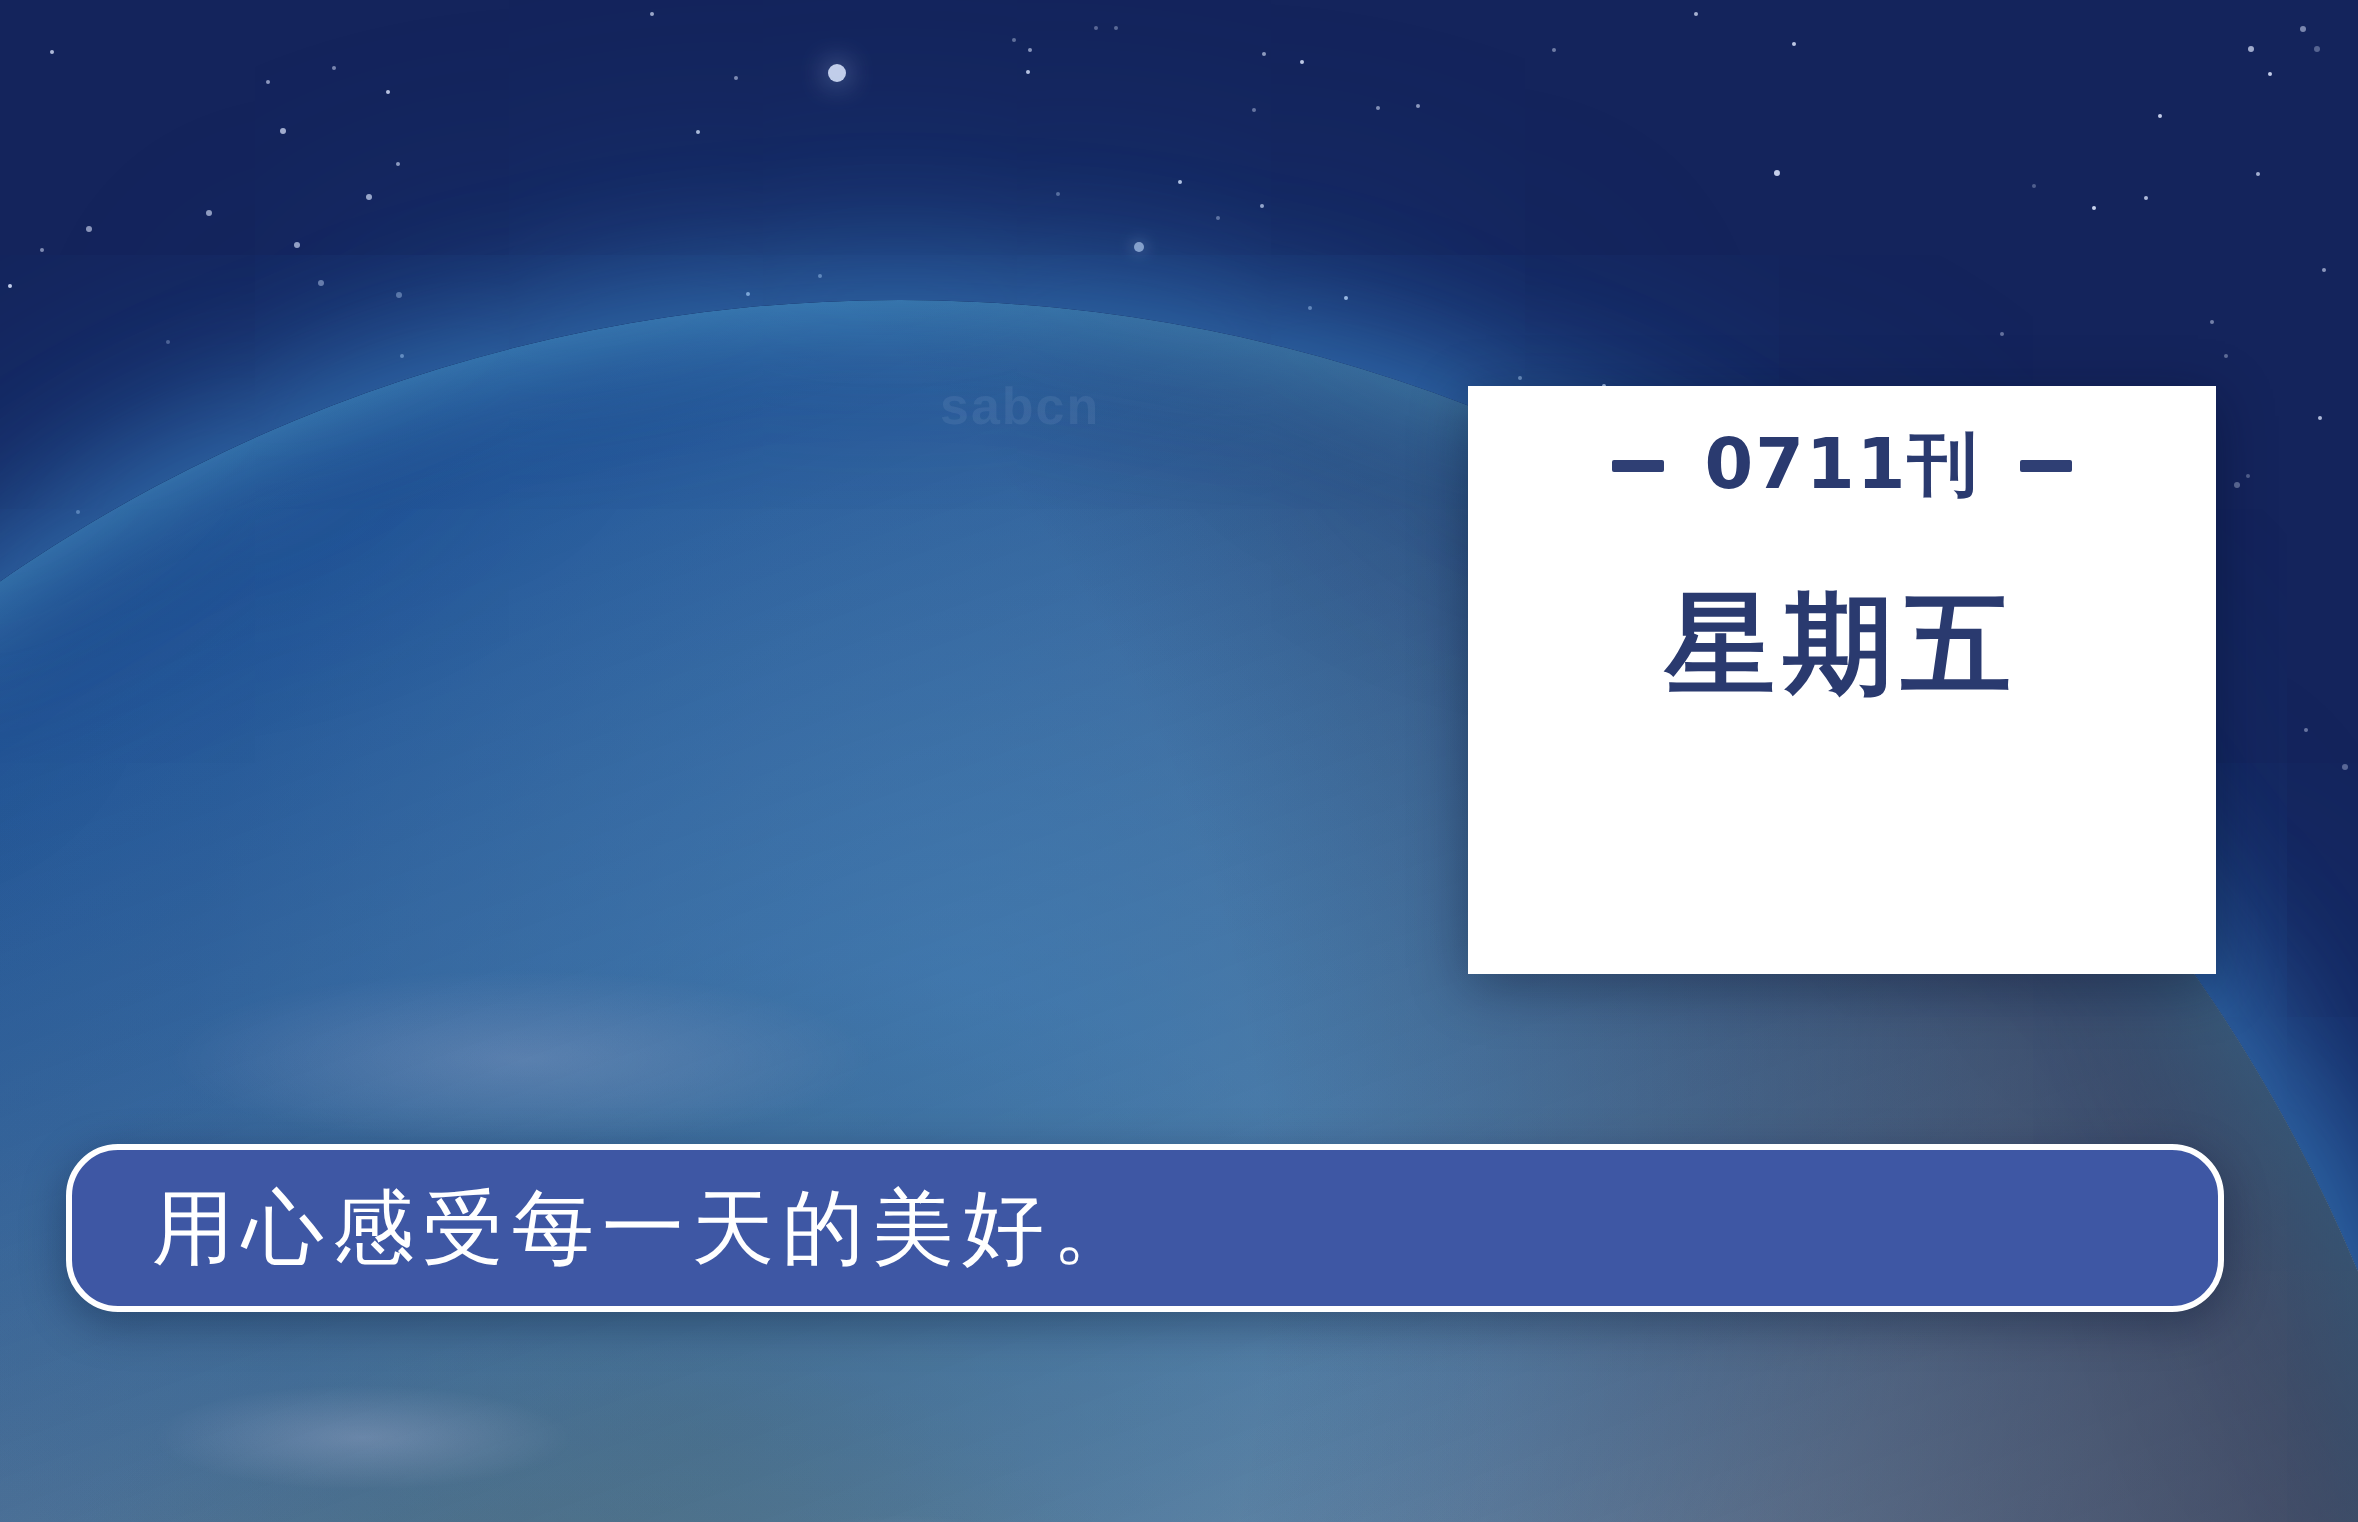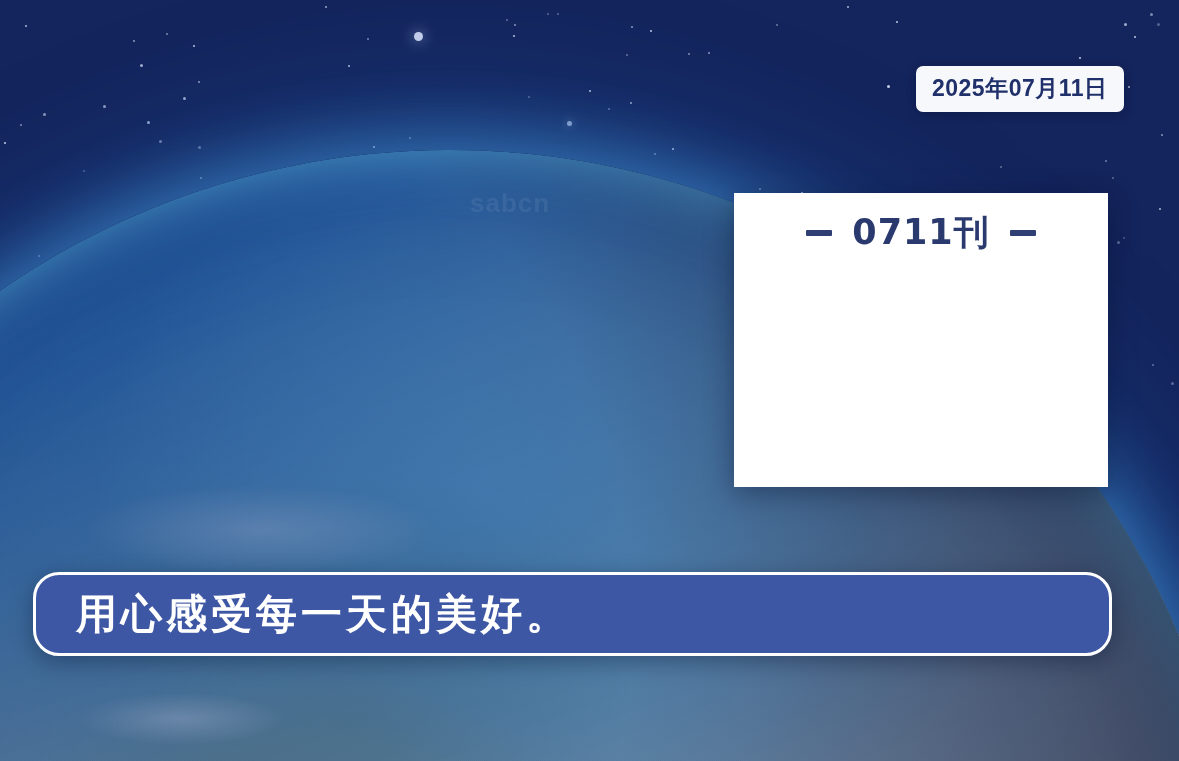--- a/index.html
+++ b/index.html
@@ -270,21 +270,21 @@
     background: #3e57a4;
     border: 3px solid #ffffff;
     border-radius: 26px;
     display: flex;
     align-items: center;
     box-shadow: 0 6px 22px rgba(4,12,40,0.35);
   }
   .banner-text {
     margin-left: 40px;
     font-size: 41px;
-    font-weight: 700;
+    font-weight: 400;
     color: #ffffff;
     letter-spacing: 4px;
     font-family: "DejaVu Sans", "Liberation Sans", sans-serif;
     white-space: nowrap;
   }
 </style>
 </head>
 <body>
 
 <div id="poster">
@@ -490,28 +490,28 @@
     <div class="earth-tint"></div>
     <div class="earth-limb"></div>
     <div class="earth-shade"></div>
   </div>
 
   <div class="watermark">sabcn</div>
 
   <div class="headline">
   </div>
 
-  <div class="date-badge">2025年07月11日</div>
 
 
   <div class="card">
     <div class="issue-row">
       <span class="issue-dash"></span>
       <span class="issue-text">0711刊</span>
       <span class="issue-dash"></span>
     </div>
+    <div class="weekday">星期五</div>
   </div>
 
   <div class="banner">
     <span class="banner-text">用心感受每一天的美好。</span>
   </div>
 
 </div>
 
 </body></html>

